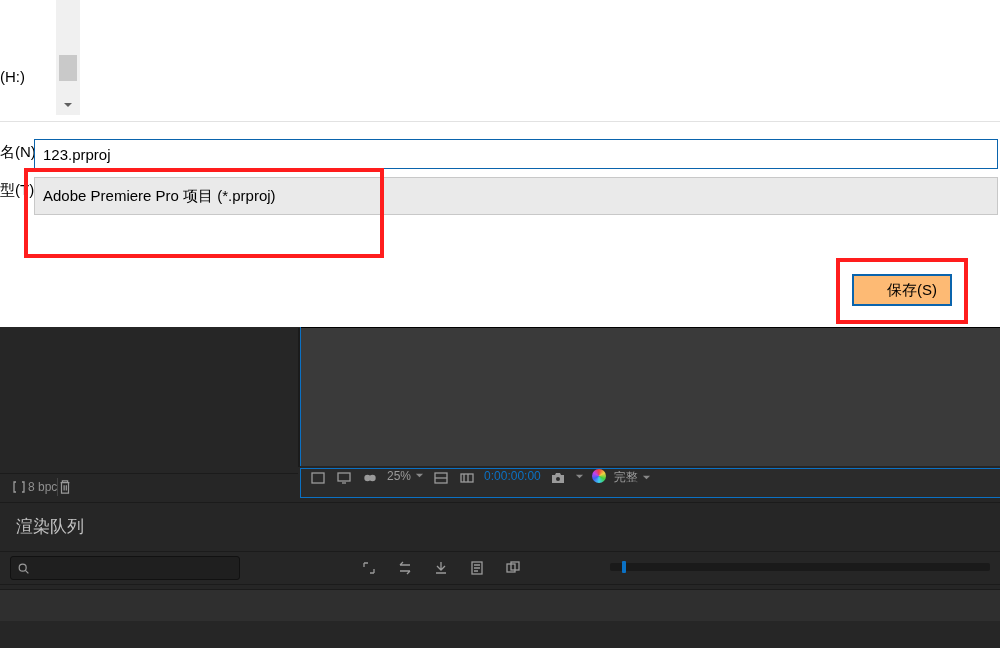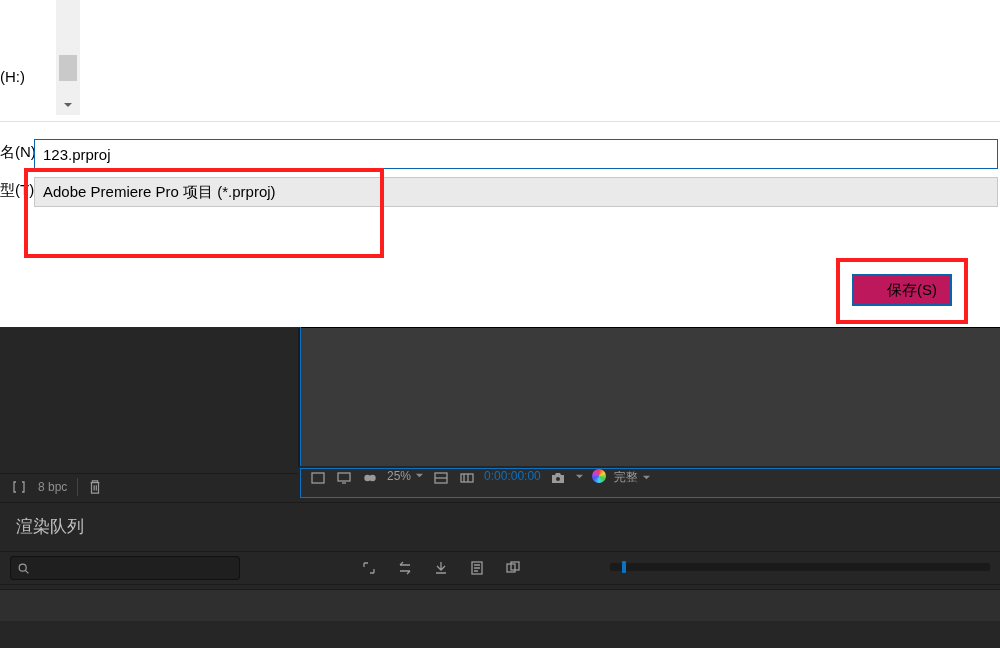--- a/index.html
+++ b/index.html
@@ -36,50 +36,50 @@
   .row { position: absolute; left:0; width:1000px; height:28px; }
   .row-name { top: 140px; }
   .row-type { top: 178px; }
   .lbl { position:absolute; left:0; top:3px; font-size:15px; color:#000; letter-spacing:0; white-space:nowrap; }
   input.filename {
     position:absolute; left:34px; top:-1px; width:964px; height:30px;
     border:1px solid #0a64ad; padding:1px 8px; font-size:15px; color:#000;
     background:#ffffff; outline:none;
   }
   .filetype {
-    position:absolute; left:34px; top:-1px; width:964px; height:30px;
+    position:absolute; left:34px; top:-1px; width:964px; height:38px;
     border:1px solid #c8c8c8; padding:3px 8px; font-size:15px; color:#000;
     background:#eaeaea; display:flex; align-items:center;
   }
 
   .highlight-type {
     position:absolute; left:24px; top:168px; width:360px; height:90px;
     border:4px solid #ff1d1d; pointer-events:none;
   }
   .highlight-save {
     position:absolute; left:836px; top:258px; width:132px; height:66px;
     border:4px solid #ff1d1d; pointer-events:none;
   }
   button.save {
     position:absolute; left:852px; top:274px; width:100px; height:32px;
-    border:2px solid #0a64ad; background:#be185d; font-size:15px; color:#000;
+    border:2px solid #0a64ad; background:#fdba74; font-size:15px; color:#000;
     cursor:pointer;
     padding-left:20px;
   }
 
   
   .editor { position:absolute; left:0; top:327px; width:1000px; height:321px; background:#262626; color:#9a9a9a; font-size:13px; }
   .panel-a { position:absolute; left:0; top:0; width:298px; height:165px; background:#262626; }
   .panel-b { position:absolute; left:300px; top:0; width:700px; height:139px; background:#3a3a3a; border-top:1px solid #000; }
   .panel-b::before { content:""; position:absolute; left:-2px; top:0; width:2px; height:139px; background:#1b1b1b; }
   .panel-b-vline { position:absolute; left:300px; top:0; width:1px; height:139px; background:#0b71c4; z-index:3; }
 
   .proj-footer {
     position:absolute; left:0; top:146px; width:298px; height:26px;
-    background:#262626; display:flex; align-items:center; gap:10px; padding-left:10px;
+    background:#262626; display:flex; align-items:center; padding-left:10px;
     border-top:1px solid #1b1b1b;
   }
   .bpc { font-size:12px; color:#8f8f8f; }
   .trash-icon svg { width:14px; height:16px; display:block; }
   .trash-icon path, .trash-icon rect { fill:none; stroke:#9a9a9a; stroke-width:1.4; }
 
   .viewer-footer {
     position:absolute; left:300px; top:141px; width:814px; height:30px;
     border:1px solid #0b71c4; background:#2b2b2b; display:flex; align-items:flex-start;
     gap:8px; padding:0 8px; z-index:2;

